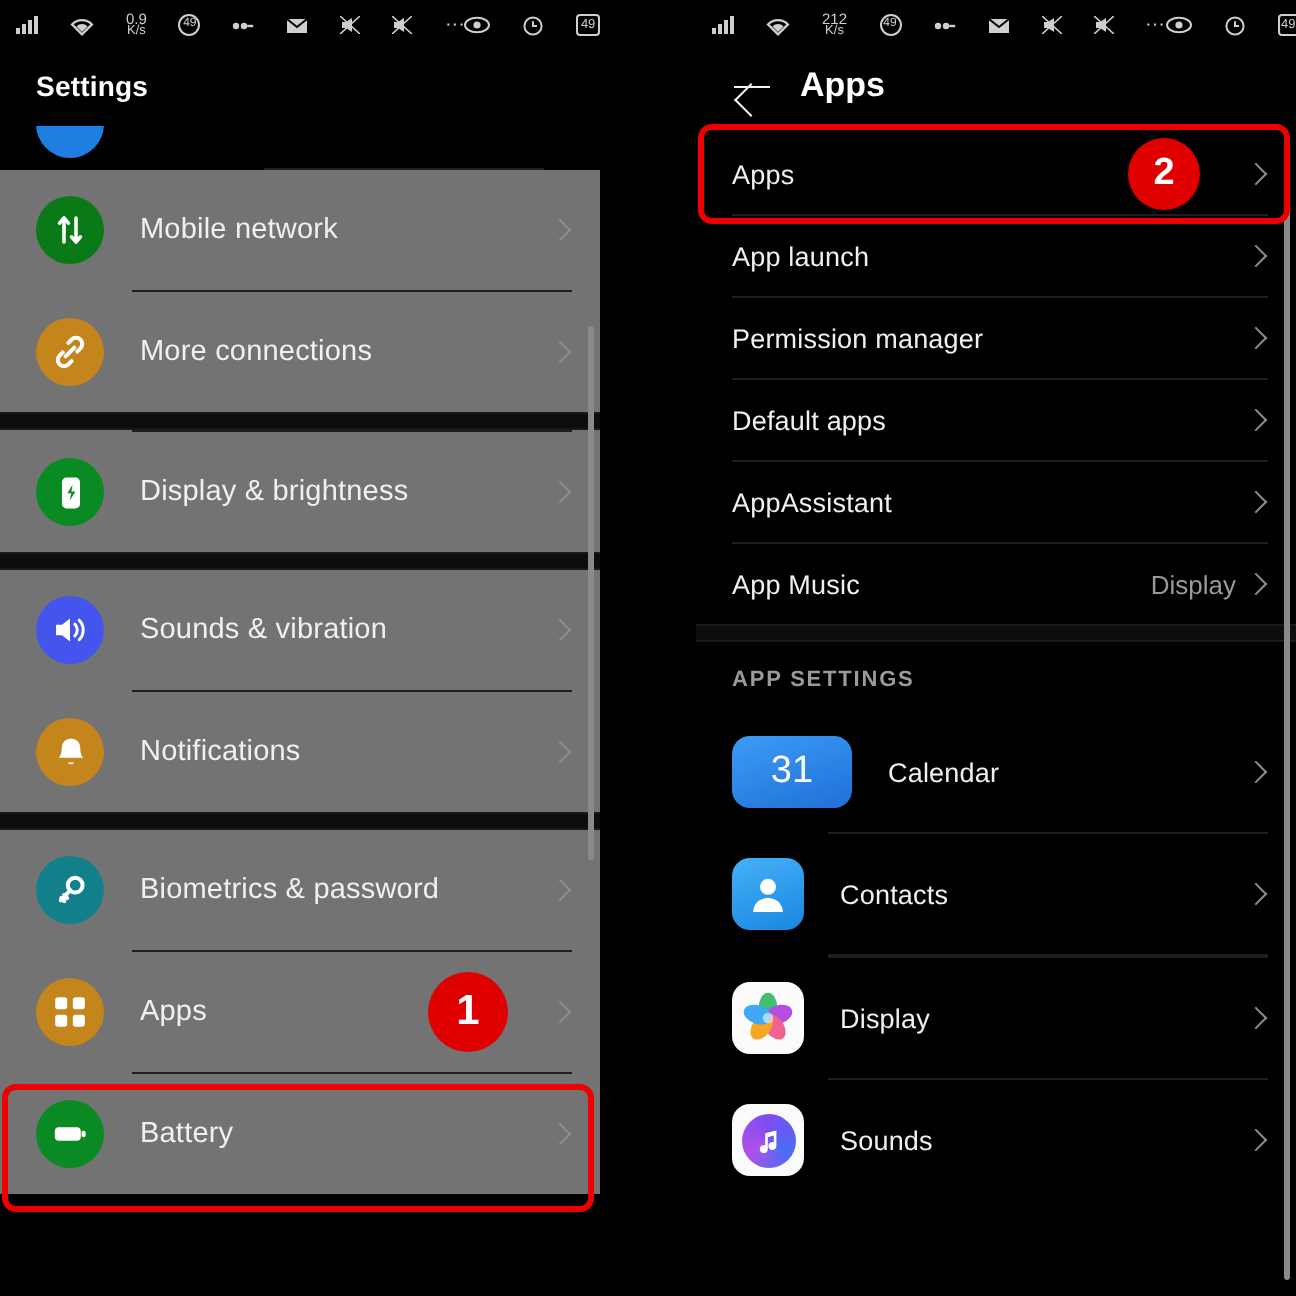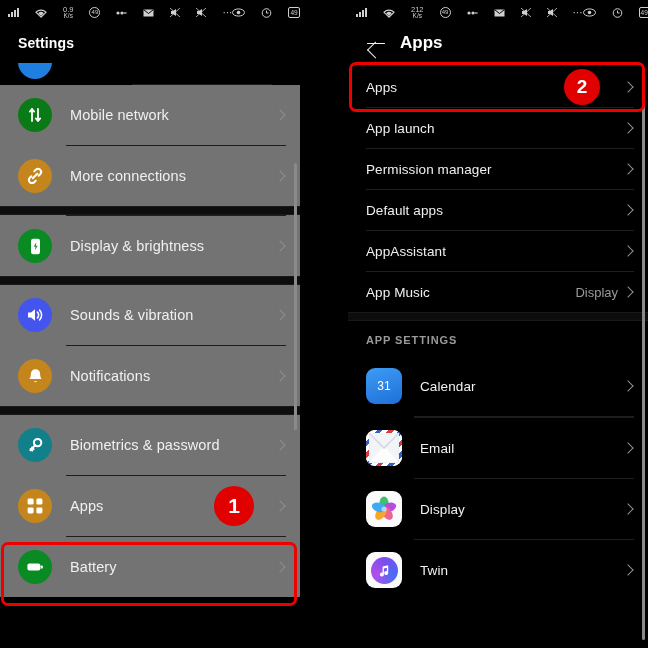--- a/index.html
+++ b/index.html
@@ -407,42 +407,39 @@
      <span class="chev"></span>
         </div>
       </div>
 
     <div class="band"></div>
     <div class="section-label">APP SETTINGS</div>
 
     <div id="right-apps">
         <div class="row row-app">
           <span class="ico">
-            <div style="width:36px;height:36px;border-radius:9px;background:linear-gradient(160deg,#3d9cf5,#1f6fd8);display:flex;align-items:center;justify-content:center;font-size:12px;color:#fff;font-family:'Liberation Sans',sans-serif;">31</div>
+            <div style="width:60px;height:36px;border-radius:9px;background:linear-gradient(160deg,#3d9cf5,#1f6fd8);display:flex;align-items:center;justify-content:center;font-size:19px;color:#fff;font-family:'Liberation Sans',sans-serif;">31</div>
           </span>
      <span class="label">Calendar</span>
      <span class="chev"></span>
         </div>
-        <div class="sep sep-app"></div>
         <div class="sep sep-app"></div>
         <div class="row row-app">
           <span class="ico">
-            <div style="width:36px;height:36px;border-radius:9px;background:#fff;overflow:hidden;position:relative;">
-        <div style="position:absolute;inset:0;background:repeating-linear-gradient(135deg,#d93b3b 0 4px,#fff 4px 8px,#2f63c9 8px 12px,#fff 12px 16px);"></div>
-        <div style="position:absolute;inset:3px;background:#f2f4f7;"></div>
-        <svg style="position:absolute;inset:3px;" width="30" height="30" viewBox="0 0 30 30">
-                <path d="M0 30 L15 13 L30 30 Z" fill="#fdfdfd"></path>
-                <path d="M0 0 L15 15 L30 0" fill="none" stroke="#cfd4db" stroke-width="1.4"></path>
-                <path d="M0 0 L15 16 L30 0 L30 30 L0 30 Z" fill="none" stroke="#dfe3e8" stroke-width="1"></path>
+            <div style="width:36px;height:36px;border-radius:9px;background:linear-gradient(160deg,#46b0f8,#1887e0);display:flex;align-items:center;justify-content:center;">
+        <svg width="22" height="22" viewBox="0 0 22 22">
+                <circle cx="11" cy="7.4" r="4" fill="#fff"></circle>
+                <path d="M3.6 20c0-4.2 3.3-7 7.4-7s7.4 2.8 7.4 7z" fill="#fff"></path>
               </svg>
-      </div>
+            </div>
           </span>
-     <span class="label">Email</span>
-     <span class="chev"></span>
-        </div>
+     <span class="label">Contacts</span>
+     <span class="chev"></span>
+        </div>
+        <div class="sep sep-app"></div>
         <div class="sep sep-app"></div>
         <div class="row row-app">
           <span class="ico">
             <div style="width:36px;height:36px;border-radius:9px;background:#fbfbfb;display:flex;align-items:center;justify-content:center;">
         <svg width="28" height="28" viewBox="0 0 28 28">
           <g transform="translate(14,14)">
             <ellipse rx="4.6" ry="7.2" cy="-5.4" fill="#3fbf6f" transform="rotate(0)"></ellipse>
             <ellipse rx="4.6" ry="7.2" cy="-5.4" fill="#b44de0" transform="rotate(72)"></ellipse>
             <ellipse rx="4.6" ry="7.2" cy="-5.4" fill="#f06292" transform="rotate(144)"></ellipse>
             <ellipse rx="4.6" ry="7.2" cy="-5.4" fill="#f5a623" transform="rotate(216)"></ellipse>
@@ -459,21 +456,21 @@
         <div class="row row-app">
           <span class="ico">
             <div style="width:36px;height:36px;border-radius:9px;background:#fbfbfb;display:flex;align-items:center;justify-content:center;">
         <div style="width:27px;height:27px;border-radius:50%;background:conic-gradient(#7c4df0,#4a6cf5,#b050e8,#7c4df0);display:flex;align-items:center;justify-content:center;">
           <svg width="15" height="15" viewBox="0 0 15 15">
                   <path d="M11.2 2.2 5.6 3.6v6.1a2 2 0 1 0 1.3 1.9V5.6l3-0.8v3.3a2 2 0 1 0 1.3 1.9z" fill="#fff"></path>
                 </svg>
         </div>
             </div>
           </span>
-     <span class="label">Twin</span>
+     <span class="label">Sounds</span>
      <span class="chev"></span>
         </div>
       </div>
 
     <div class="scrollbar" style="top:70px;height:570px;"></div>
   <div class="hl" style="left: 1px; width: 296px; top: 62px; height: 50px;"></div>
     </div>
 </div>
 
 </body></html>

